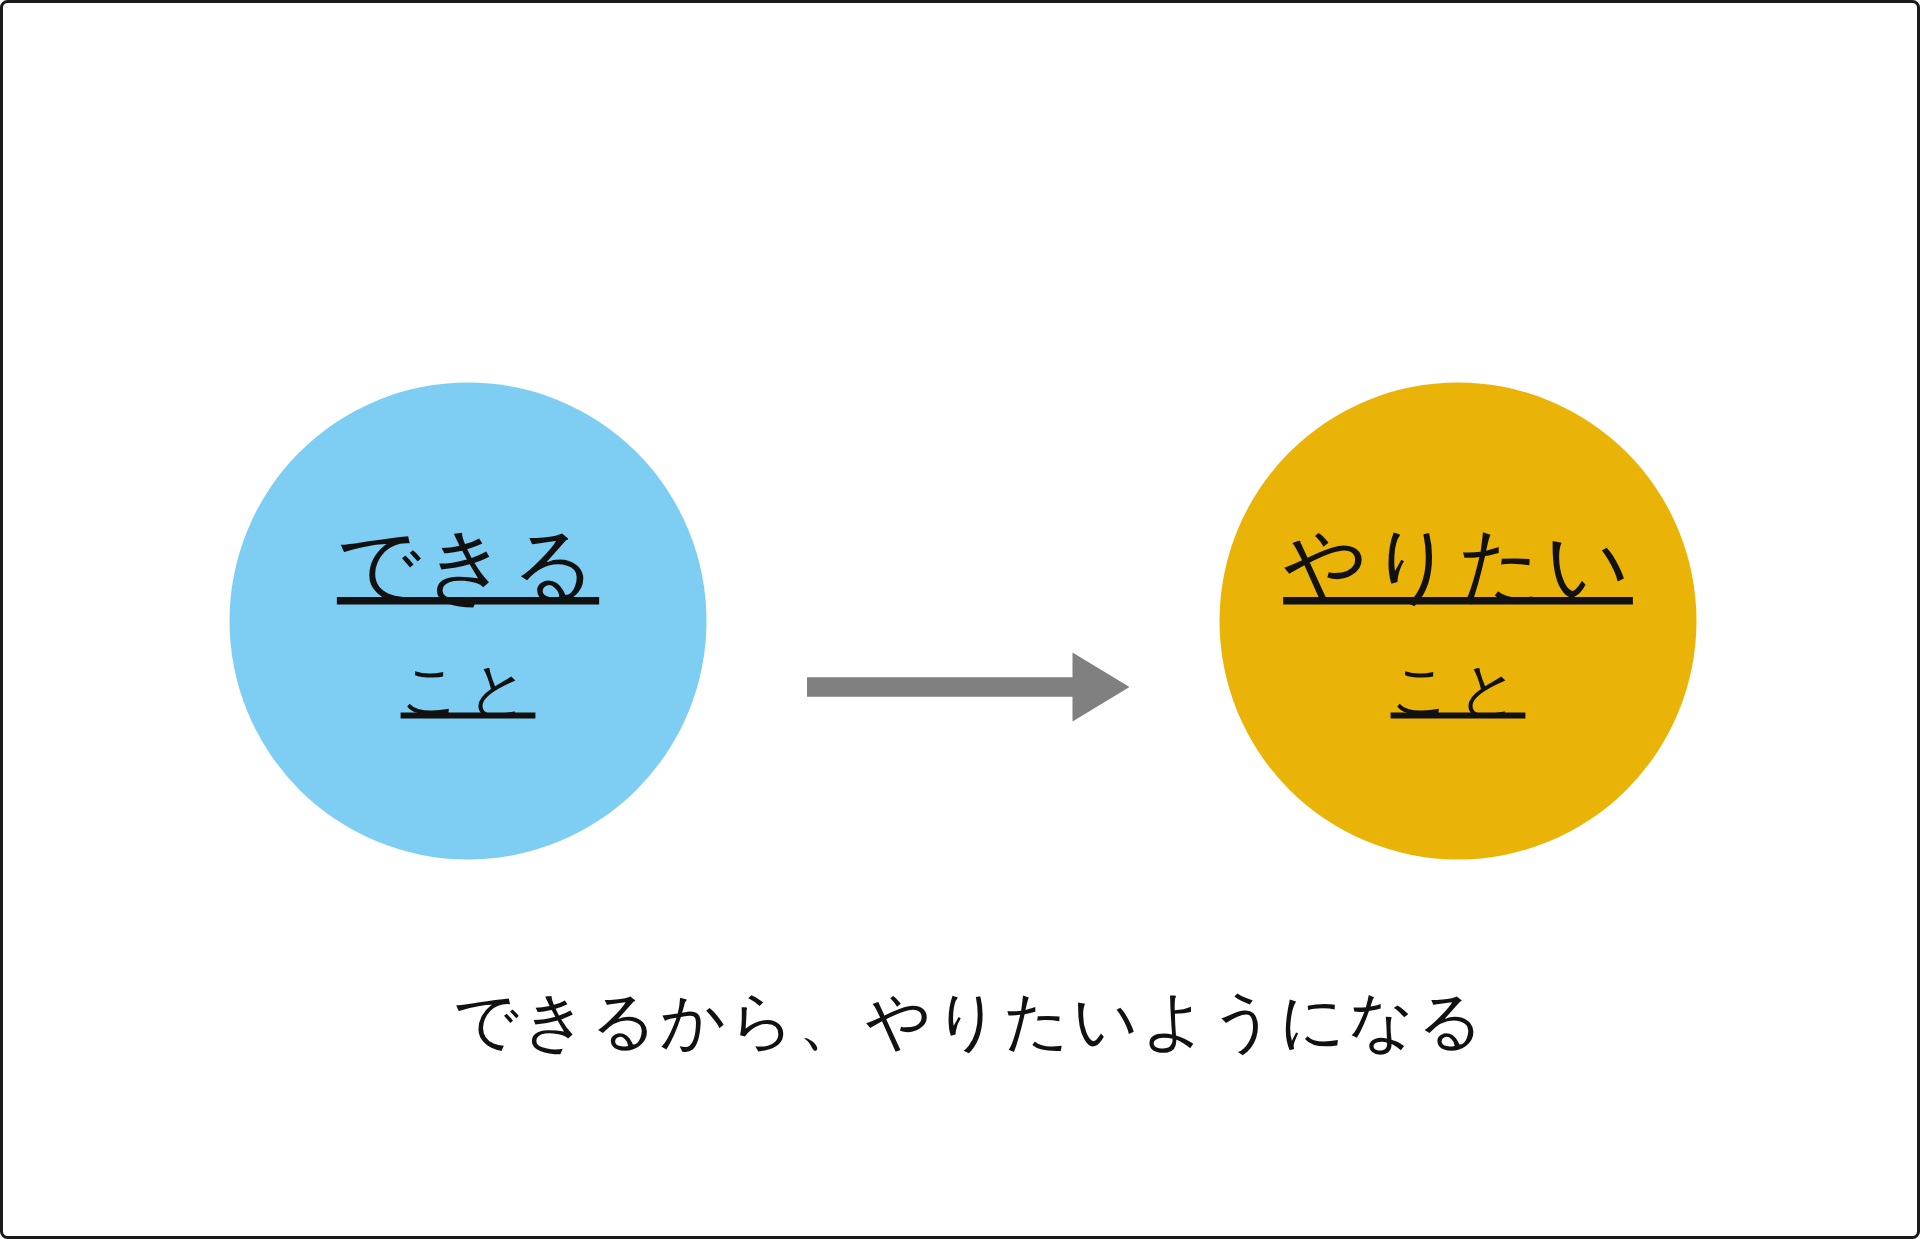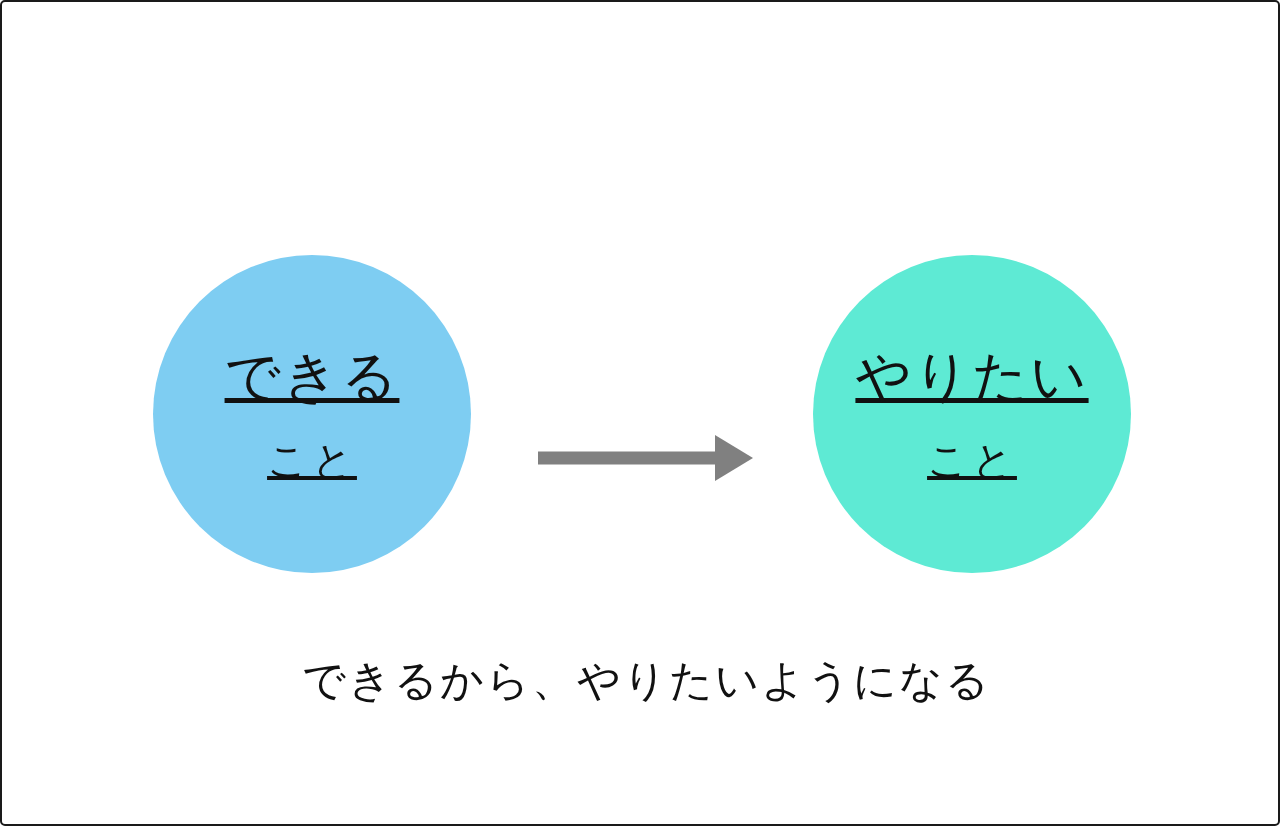--- a/index.html
+++ b/index.html
@@ -76,20 +76,20 @@
   <div class="circle left" style="background-color: rgb(126, 205, 242);">
     <div class="circle-line1">できる</div>
     <div class="circle-line2">こと</div>
   </div>
 
   <svg class="arrow" viewBox="0 0 215 60" xmlns="http://www.w3.org/2000/svg">
     <rect x="0" y="23.5" width="180" height="13" fill="#808080"></rect>
     <polygon points="177,7 177,53 215,30" fill="#808080"></polygon>
   </svg>
 
-  <div class="circle right" style="background-color: #5eead4;">
+  <div class="circle right" style="background-color: #eab308;">
     <div class="circle-line1">やりたい</div>
     <div class="circle-line2">こと</div>
   </div>
 
   <div class="caption">できるから、やりたいようになる</div>
 
 </div>
 
 </body></html>

